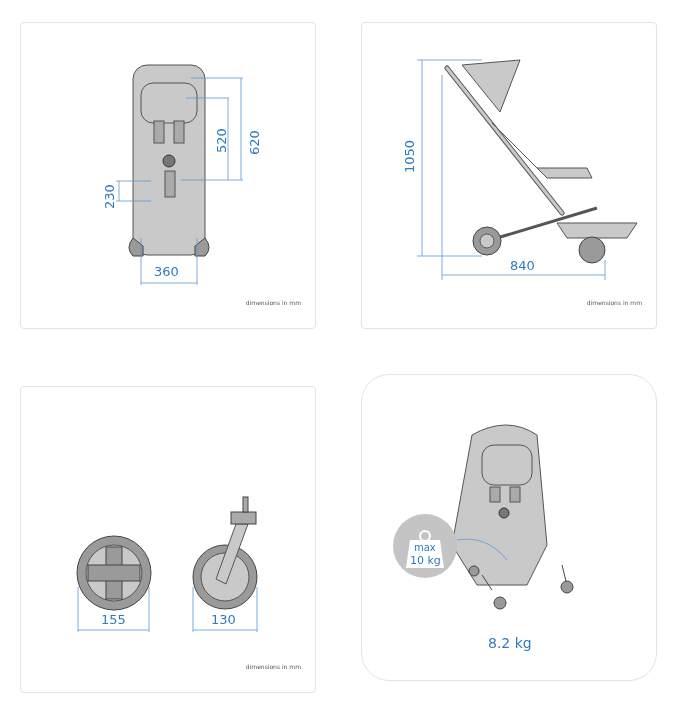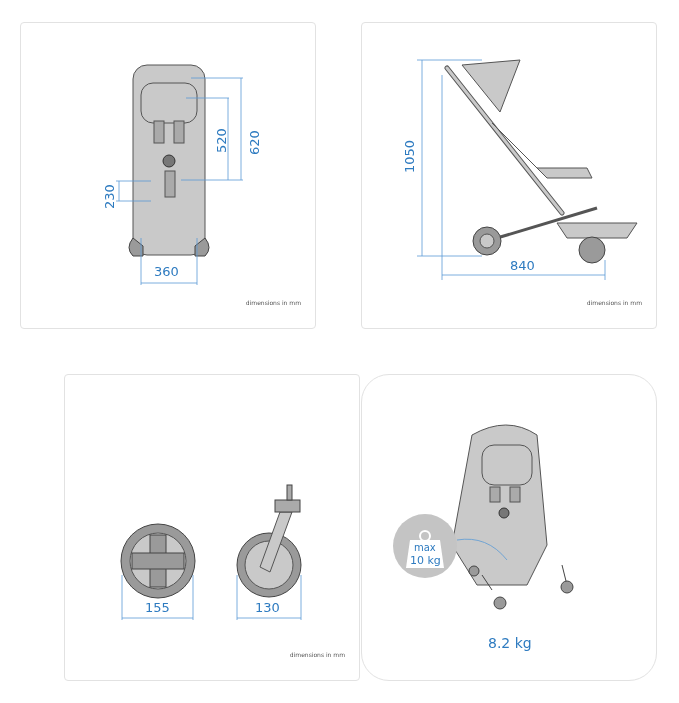--- a/index.html
+++ b/index.html
@@ -59,21 +59,21 @@
     <line class="line" x1="55" y1="233" x2="120" y2="233"></line>
     <text class="dim" transform="translate(52,150) rotate(-90)">1050</text>
     <line class="line" x1="80" y1="52" x2="80" y2="257"></line>
     <line class="line" x1="243" y1="237" x2="243" y2="257"></line>
     <line class="line" x1="80" y1="252" x2="243" y2="252"></line>
     <text class="dim" x="148" y="247">840</text>
   </svg>
   <div class="note">dimensions in mm</div>
 </div>
 
-<div class="card" style="left:20px;top:374px;margin-left:44px;">
+<div class="card" style="left:20px;top:386px;">
   <svg width="296" height="307">
     <circle class="dark" cx="93" cy="186" r="37"></circle>
     <circle cx="93" cy="186" r="28" fill="#c9c9c9" stroke="#555"></circle>
     <rect x="85" y="160" width="16" height="52" fill="#9a9a9a" stroke="#444"></rect>
     <rect x="67" y="178" width="52" height="16" fill="#9a9a9a" stroke="#444"></rect>
     <circle class="dark" cx="204" cy="190" r="32"></circle>
     <circle cx="204" cy="190" r="24" fill="#c9c9c9" stroke="#555"></circle>
     <path class="body" d="M195 192 l20 -55 h12 l-22 60z"></path>
     <rect x="210" y="125" width="25" height="12" fill="#aaa" stroke="#444"></rect>
     <rect x="222" y="110" width="5" height="15" fill="#aaa" stroke="#444"></rect>

